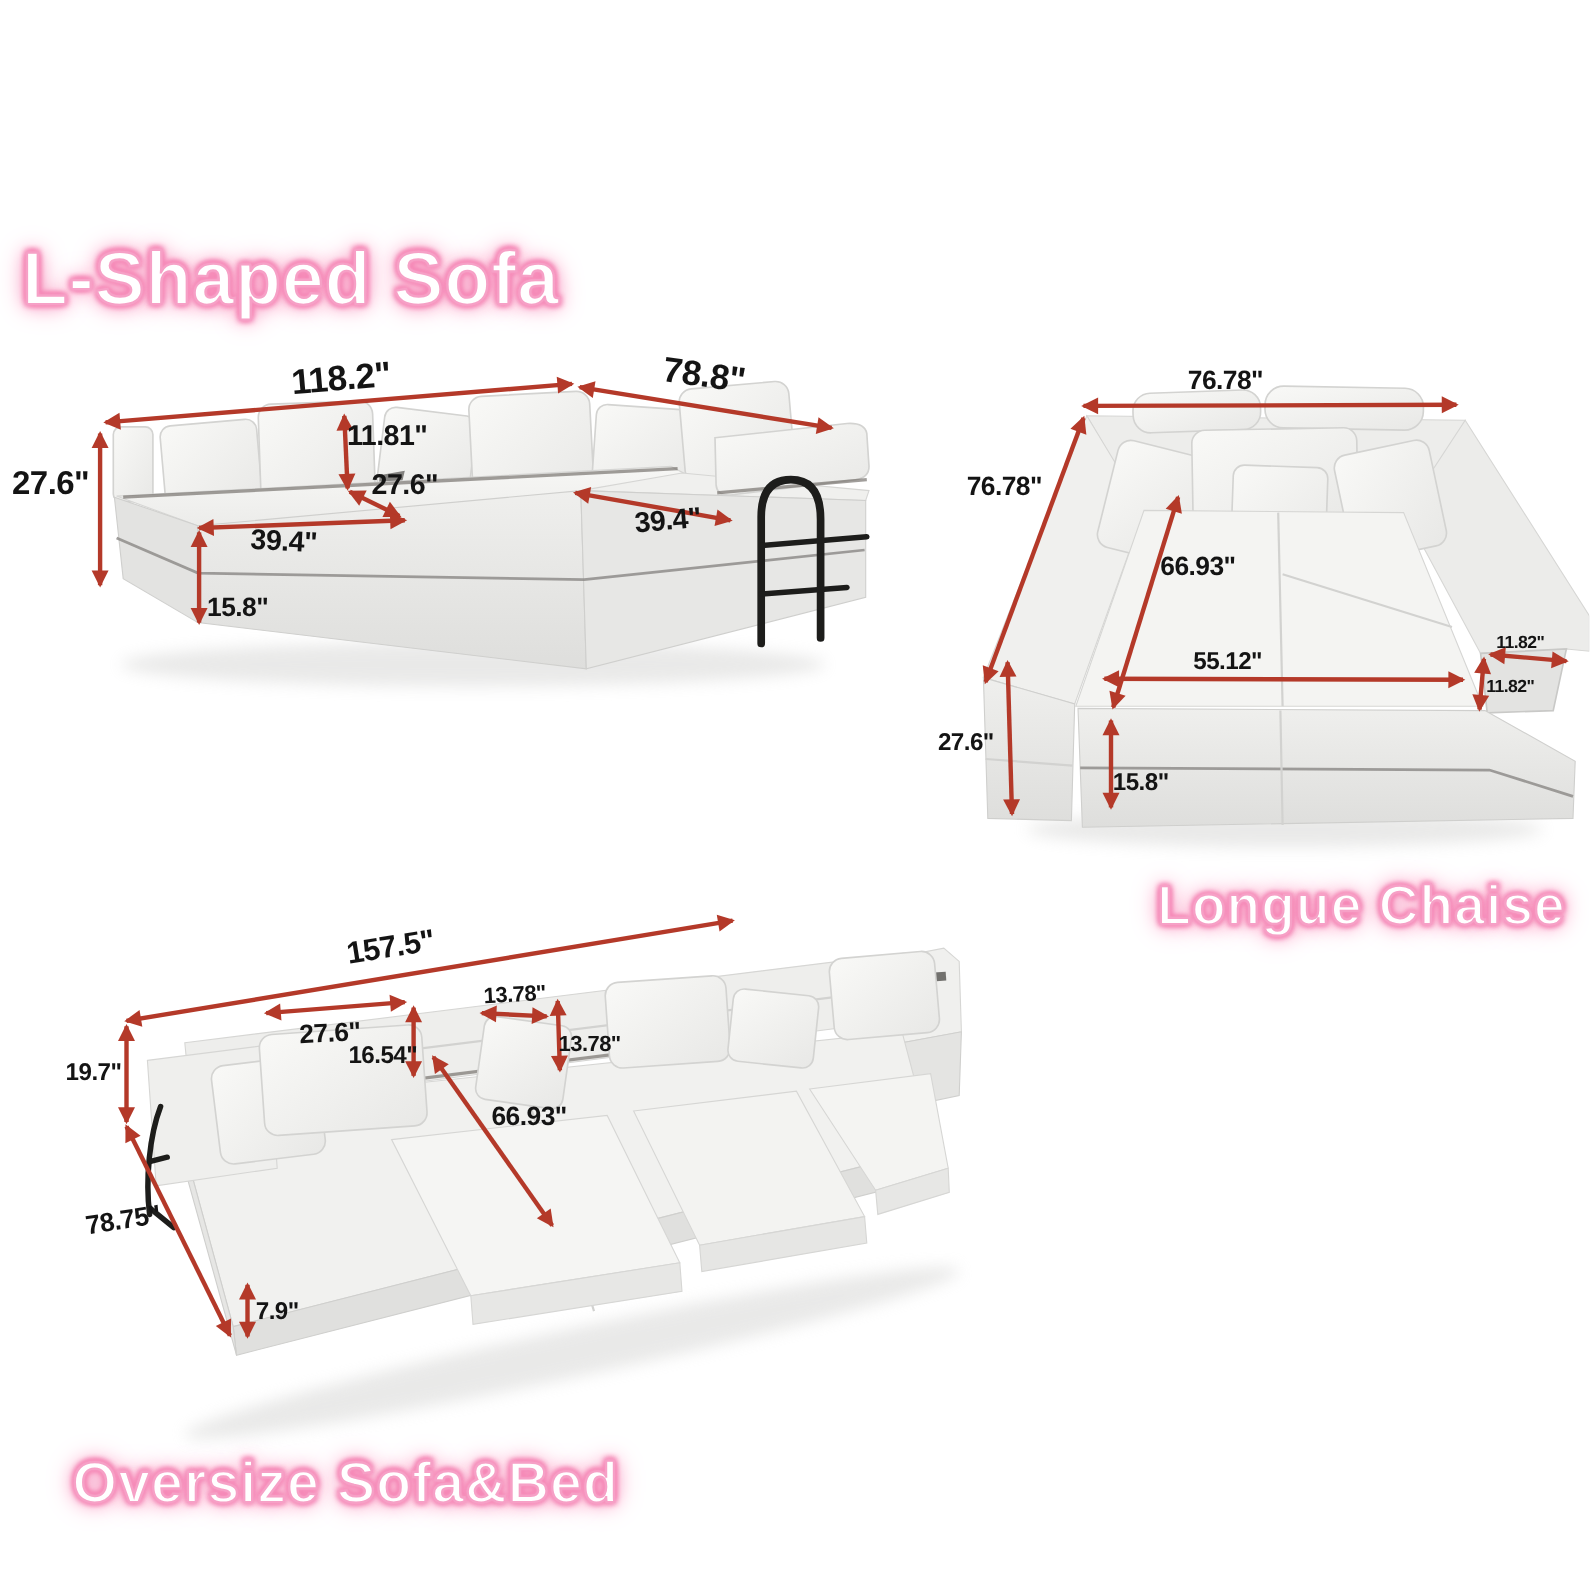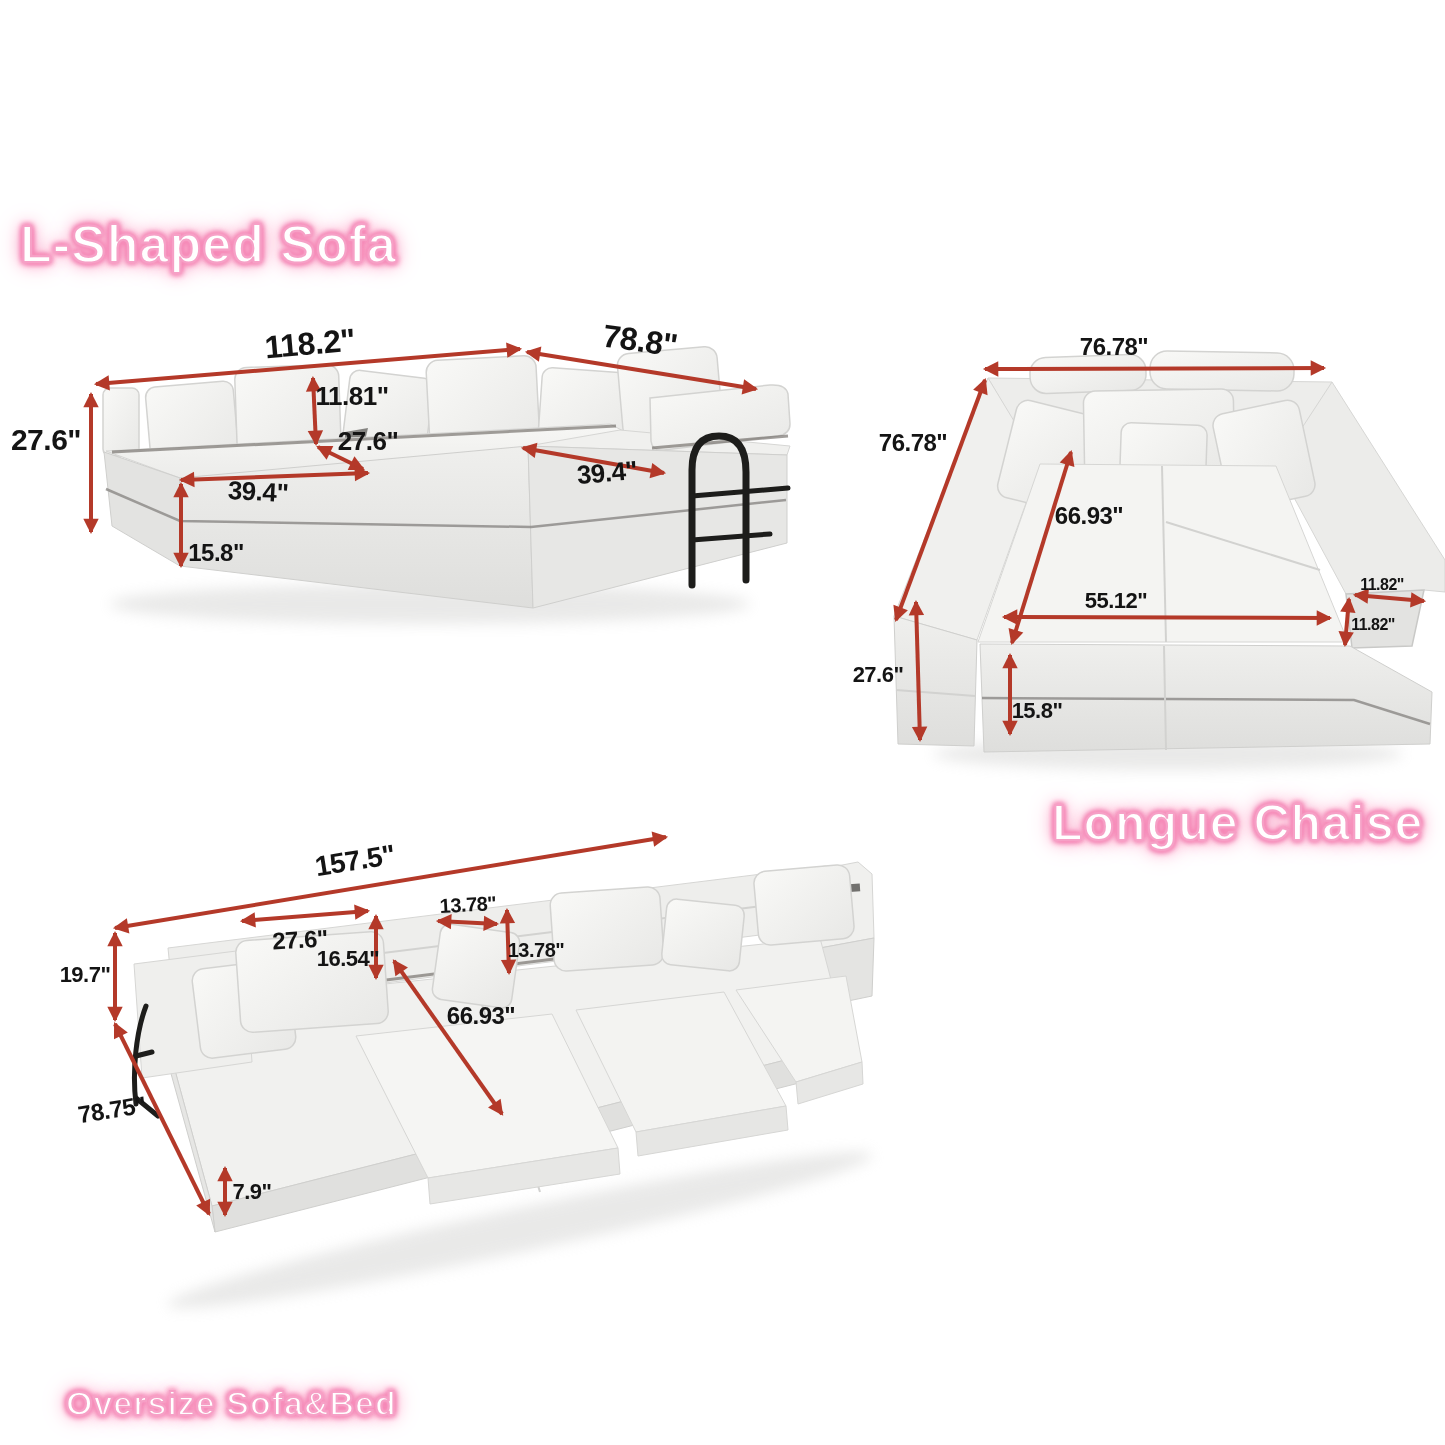--- a/index.html
+++ b/index.html
@@ -186,23 +186,23 @@
         <line class="arw" x1="376" y1="916" x2="376" y2="978"></line>
         <line class="arw" x1="507" y1="910" x2="509" y2="973"></line>
         <line class="arw" x1="115" y1="933" x2="115" y2="1020"></line>
         <line class="arw" x1="394" y1="961" x2="502" y2="1114"></line>
         <line class="arw" x1="115" y1="1024" x2="209" y2="1214"></line>
         <line class="arw" x1="225" y1="1168" x2="225" y2="1215"></line>
       </g>
     </g>
   </svg>
 
-  <div class="title" style="left:20px;top:214px;font-size:52px;">L-Shaped Sofa</div>
+  <div class="title" style="left:20px;top:214px;font-size:68px;">L-Shaped Sofa</div>
   <div class="title" style="left:1052px;top:758px;font-size:50px;margin-top:36px;">Longue Chaise</div>
-  <div class="title" style="left:66px;top:1384px;font-size:34px;">Oversize Sofa&amp;Bed</div>
+  <div class="title" style="left:66px;top:1318px;font-size:52px;">Oversize Sofa&amp;Bed</div>
 
   <div class="dim" style="left:310px;top:344px;font-size:32px;--r:-5deg;">118.2"</div>
   <div class="dim" style="left:640px;top:341px;font-size:32px;--r:8deg;">78.8"</div>
   <div class="dim" style="left:46px;top:440px;font-size:30px;">27.6"</div>
   <div class="dim" style="left:352px;top:396px;font-size:26px;">11.81"</div>
   <div class="dim" style="left:368px;top:441px;font-size:26px;">27.6"</div>
   <div class="dim" style="left:258px;top:492px;font-size:26px;--r:3deg;">39.4"</div>
   <div class="dim" style="left:607px;top:473px;font-size:26px;--r:-5deg;">39.4"</div>
   <div class="dim" style="left:216px;top:553px;font-size:24px;">15.8"</div>
 

